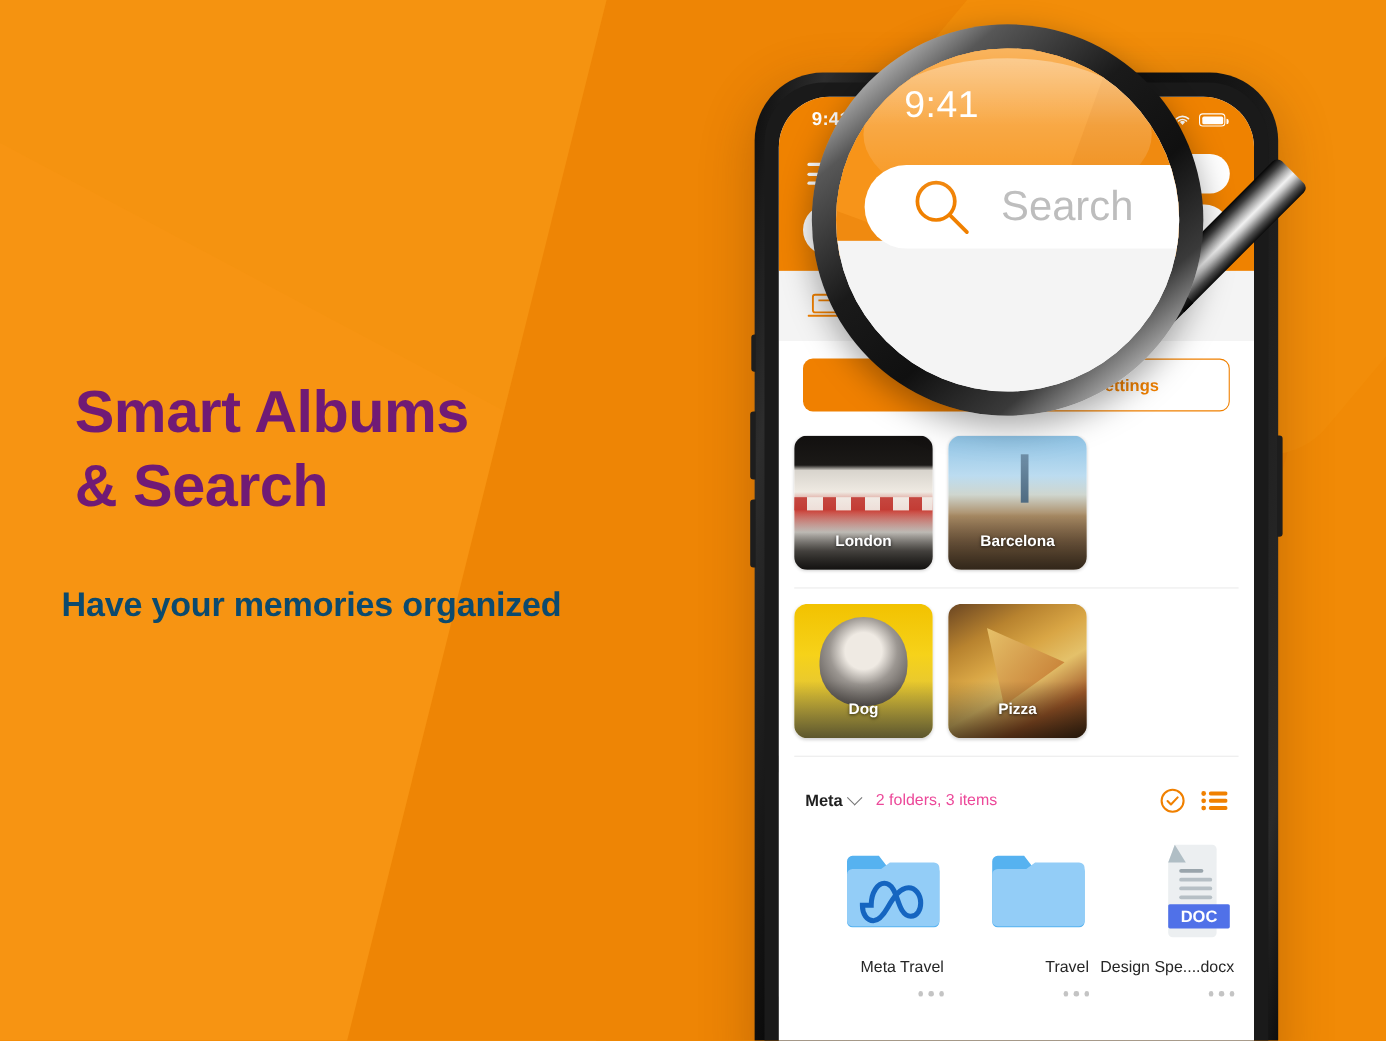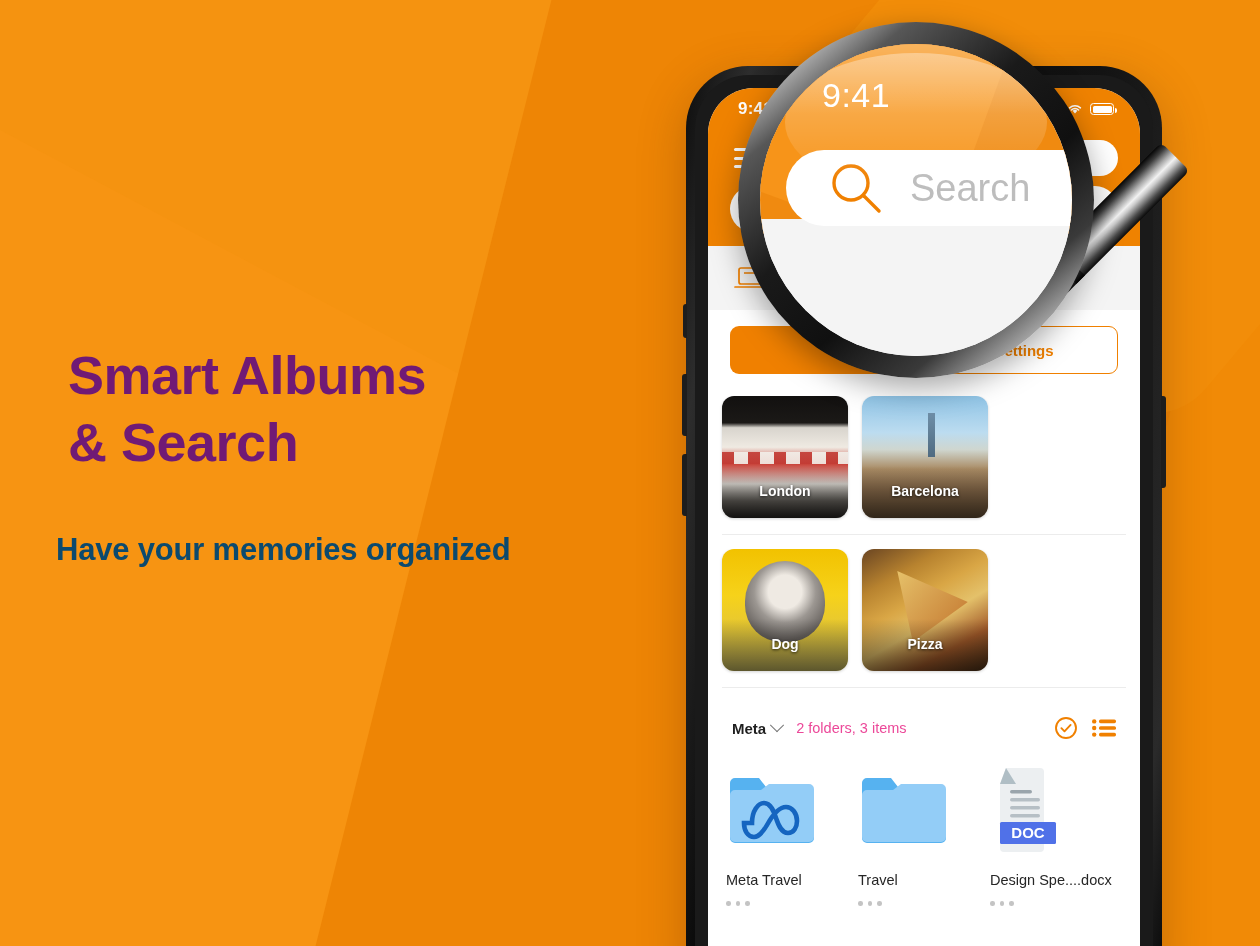--- a/index.html
+++ b/index.html
@@ -142,21 +142,21 @@
   .filebar{display:flex;align-items:center;padding:14px 24px 12px;background:#fff;gap:14px;}
   .sortname{display:flex;align-items:center;gap:6px;color:#1f1f1f;font-size:15px;font-weight:bold;}
   .chev{width:9px;height:9px;border-right:1.8px solid #777;border-bottom:1.8px solid #777;transform:rotate(45deg) translate(-2px,-2px);}
   .count{color:#ec4899;font-size:14.5px;}
   .filebar-spacer{flex:1;}
   .check-ico{width:24px;height:24px;}
   .list-ico{width:24px;height:18px;}
 
   
   .filegrid{display:flex;background:#fff;padding:12px 18px 0;}
-  .filecell{flex:1;display:flex;flex-direction:column;align-items:flex-start;gap:0;}
+  .filecell{flex:1;display:flex;flex-direction:column;align-items:flex-end;gap:0;}
   .fileicon{height:92px;display:flex;align-items:center;justify-content:center;}
   .filename{margin-top:16px;font-size:14.5px;color:#262626;white-space:nowrap;}
   .dots{margin-top:13px;display:flex;gap:5px;}
   .dots i{width:4.5px;height:4.5px;border-radius:50%;background:#c4c4c4;display:block;}
 
   
   .magnifier{position:absolute;left:738px;top:22px;width:356px;height:356px;z-index:30;pointer-events:none;}
   .mag-handle{
     position:absolute;left:276px;top:276px;width:40px;height:200px;
     transform-origin:20px 0;transform:rotate(-135deg);

